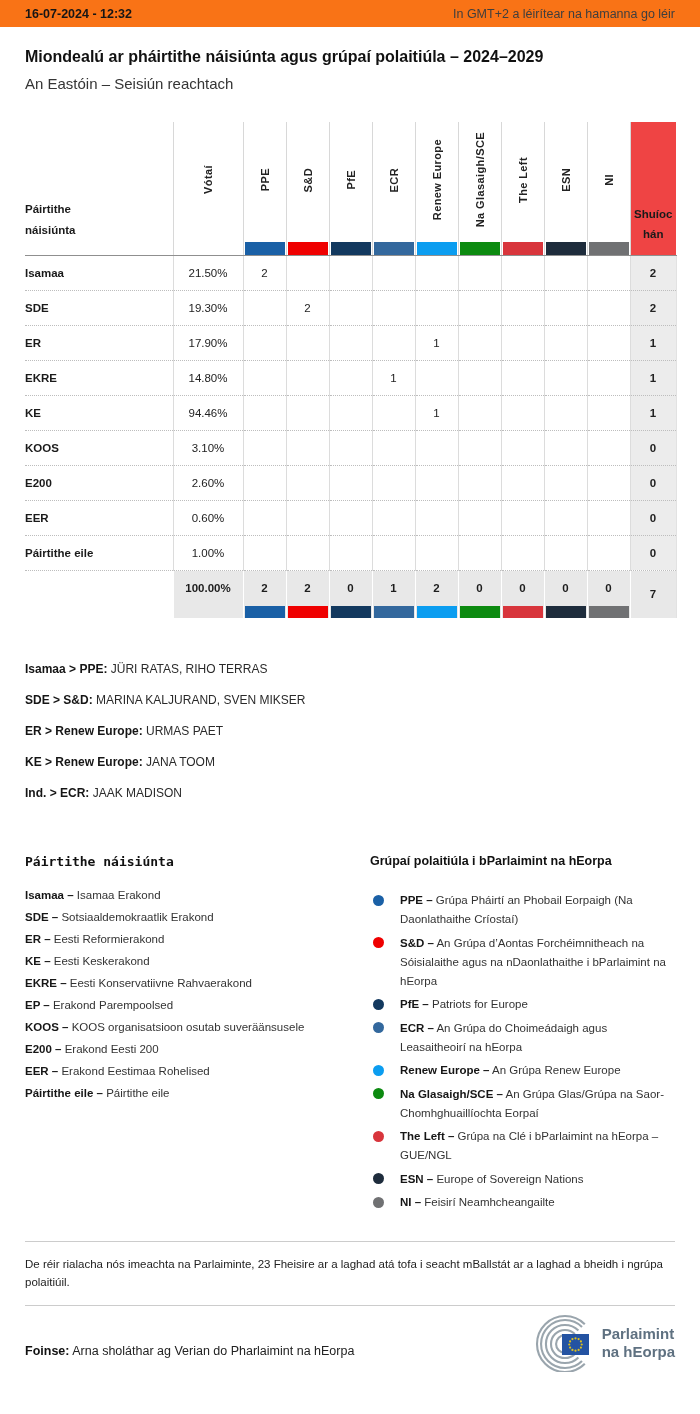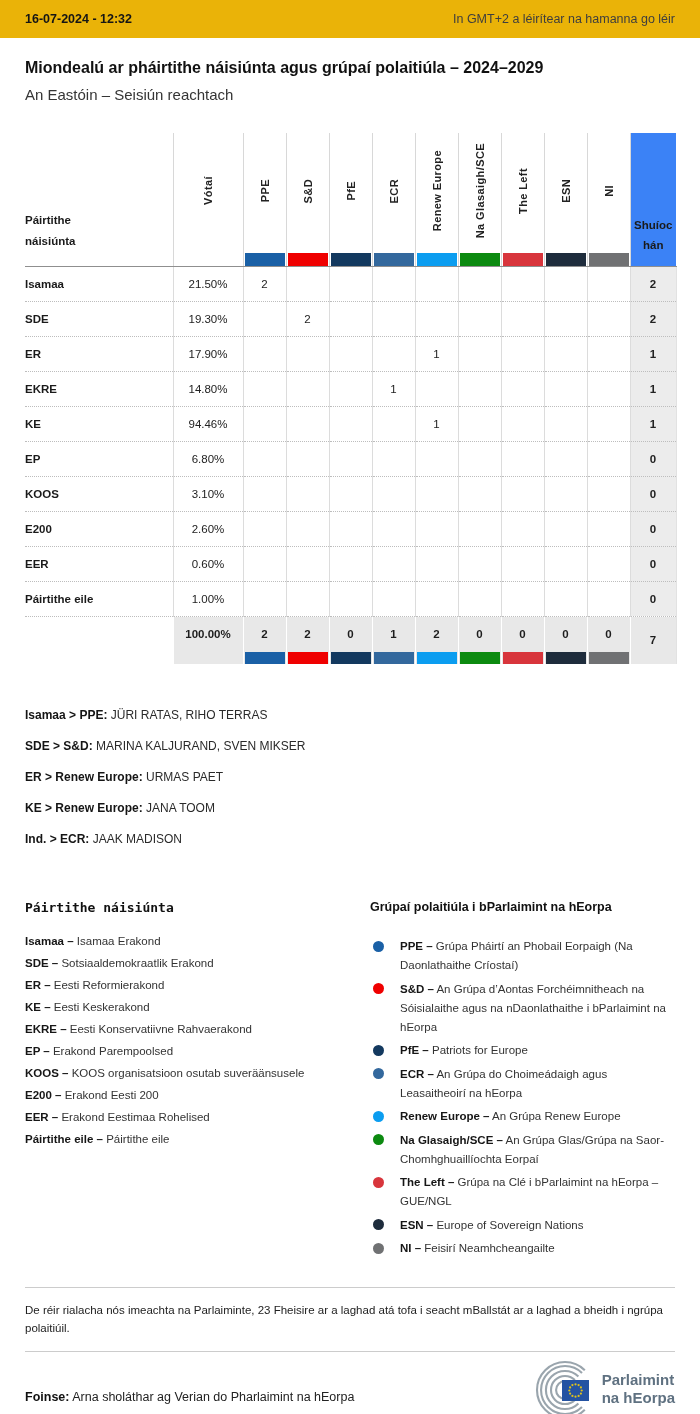--- a/index.html
+++ b/index.html
@@ -2,42 +2,42 @@
 <html><head>
 <meta charset="utf-8">
 <style>
   * { margin:0; padding:0; box-sizing:border-box; }
   html,body { background:#fff; }
   body {
     width:700px; height:1414px; overflow:hidden;
     font-family:"Liberation Sans", sans-serif; color:#1d1d1d;
   }
   
-  .topbar{ height:38px; background:#eab308; display:flex; justify-content:space-between;
+  .topbar{ height:27px; background:#f97316; display:flex; justify-content:space-between;
     align-items:center; padding:0 25px; font-size:12.5px; }
   .topbar .date{ font-weight:bold; color:#151515; }
   .topbar .tz{ color:#3e3e3e; }
 
   .content{ padding:0 25px; }
   .page-title{ margin-top:21px; font-size:16px; font-weight:bold; color:#111; }
   .page-subtitle{ margin-top:9px; font-size:15px; font-weight:normal; color:#353535; }
 
   
   table.results{ border-collapse:collapse; table-layout:fixed; width:650px; margin-top:30px; }
   col.c-first{ width:148px; } col.c-votes{ width:70px; }
   col.c-group{ width:43px; } col.c-seats{ width:46px; }
 
   thead th{ height:133px; position:relative; font-weight:bold; vertical-align:middle;
     text-align:center; border-left:1px solid #d8d8d8; border-bottom:1px solid #8f8f8f; }
   thead th.first-th{ border-left:none; vertical-align:bottom; text-align:left; padding-bottom:13px; }
   .first-label{ display:inline-block; width:72px; font-size:11.5px; line-height:1.85; color:#1a1a1a; }
   .vlabel{ writing-mode:vertical-rl; transform:rotate(180deg); display:inline-block;
     font-size:11px; letter-spacing:.4px; color:#222; margin-bottom:13px; white-space:nowrap; }
   .cbar{ position:absolute; left:1px; right:1px; bottom:0; height:13px; display:block; }
-  thead th.seat-th{ background:#3b82f6; vertical-align:bottom; padding-bottom:10px; }
+  thead th.seat-th{ background:#ef4444; vertical-align:bottom; padding-bottom:10px; }
   .seat-label{ display:inline-block; max-width:44px; word-break:break-all;
     font-size:11.5px; line-height:1.75; color:#1a1a1a; }
 
   tbody td{ height:35px; font-size:11.5px; color:#222; text-align:center; vertical-align:middle;
     border-left:1px solid #dcdcdc; border-top:1px dotted #bdbdbd; }
   tbody td.party-td{ border-left:none; text-align:left; font-weight:bold; color:#1a1a1a; }
   tbody td.seats-td{ background:#ececec; font-weight:bold; border-right:1px solid #e2e2e2; }
 
   tfoot td{ height:48px; background:#e8e8e8; border-top:1px dotted #bdbdbd; border-left:1px solid #fff;
     font-weight:bold; font-size:11.5px; text-align:center; vertical-align:middle;
@@ -187,34 +187,20 @@
           <td class="num-td"></td>
           <td class="num-td"></td>
           <td class="num-td"></td>
           <td class="num-td"></td>
           <td class="num-td">1</td>
           <td class="num-td"></td>
           <td class="num-td"></td>
           <td class="num-td"></td>
           <td class="num-td"></td>
           <td class="seats-td">1</td>
-        </tr>
-        <tr>
-          <td class="party-td">EP</td>
-          <td class="votes-td">6.80%</td>
-          <td class="num-td"></td>
-          <td class="num-td"></td>
-          <td class="num-td"></td>
-          <td class="num-td"></td>
-          <td class="num-td"></td>
-          <td class="num-td"></td>
-          <td class="num-td"></td>
-          <td class="num-td"></td>
-          <td class="num-td"></td>
-          <td class="seats-td">0</td>
         </tr>
         <tr>
           <td class="party-td">KOOS</td>
           <td class="votes-td">3.10%</td>
           <td class="num-td"></td>
           <td class="num-td"></td>
           <td class="num-td"></td>
           <td class="num-td"></td>
           <td class="num-td"></td>
           <td class="num-td"></td>

